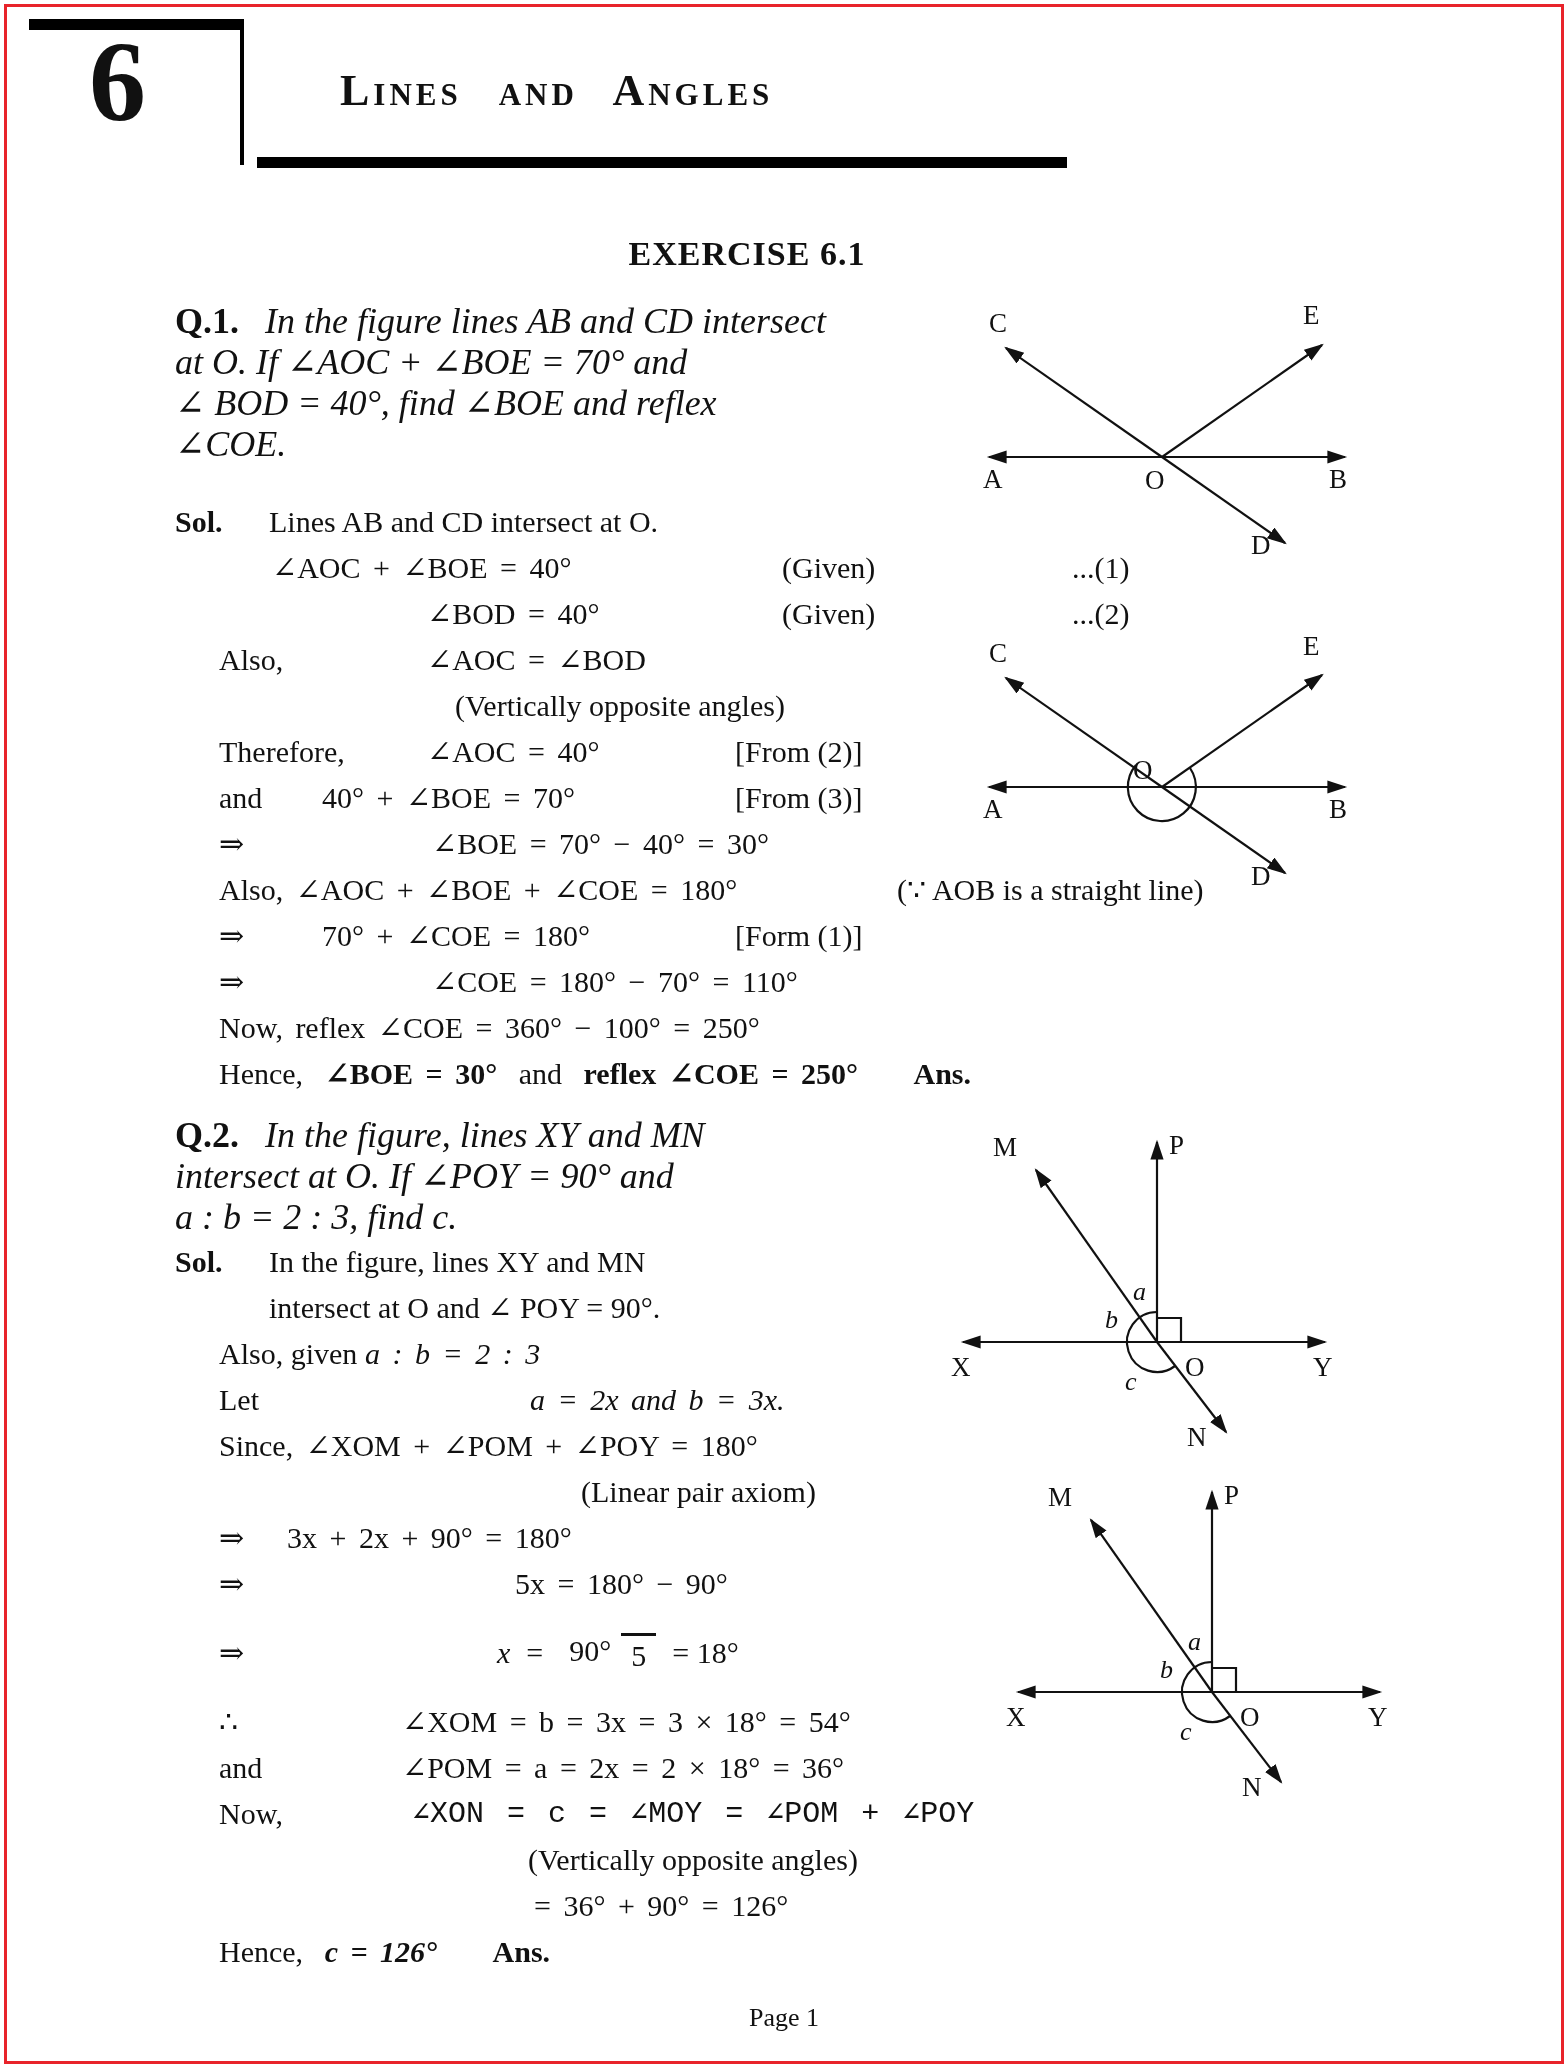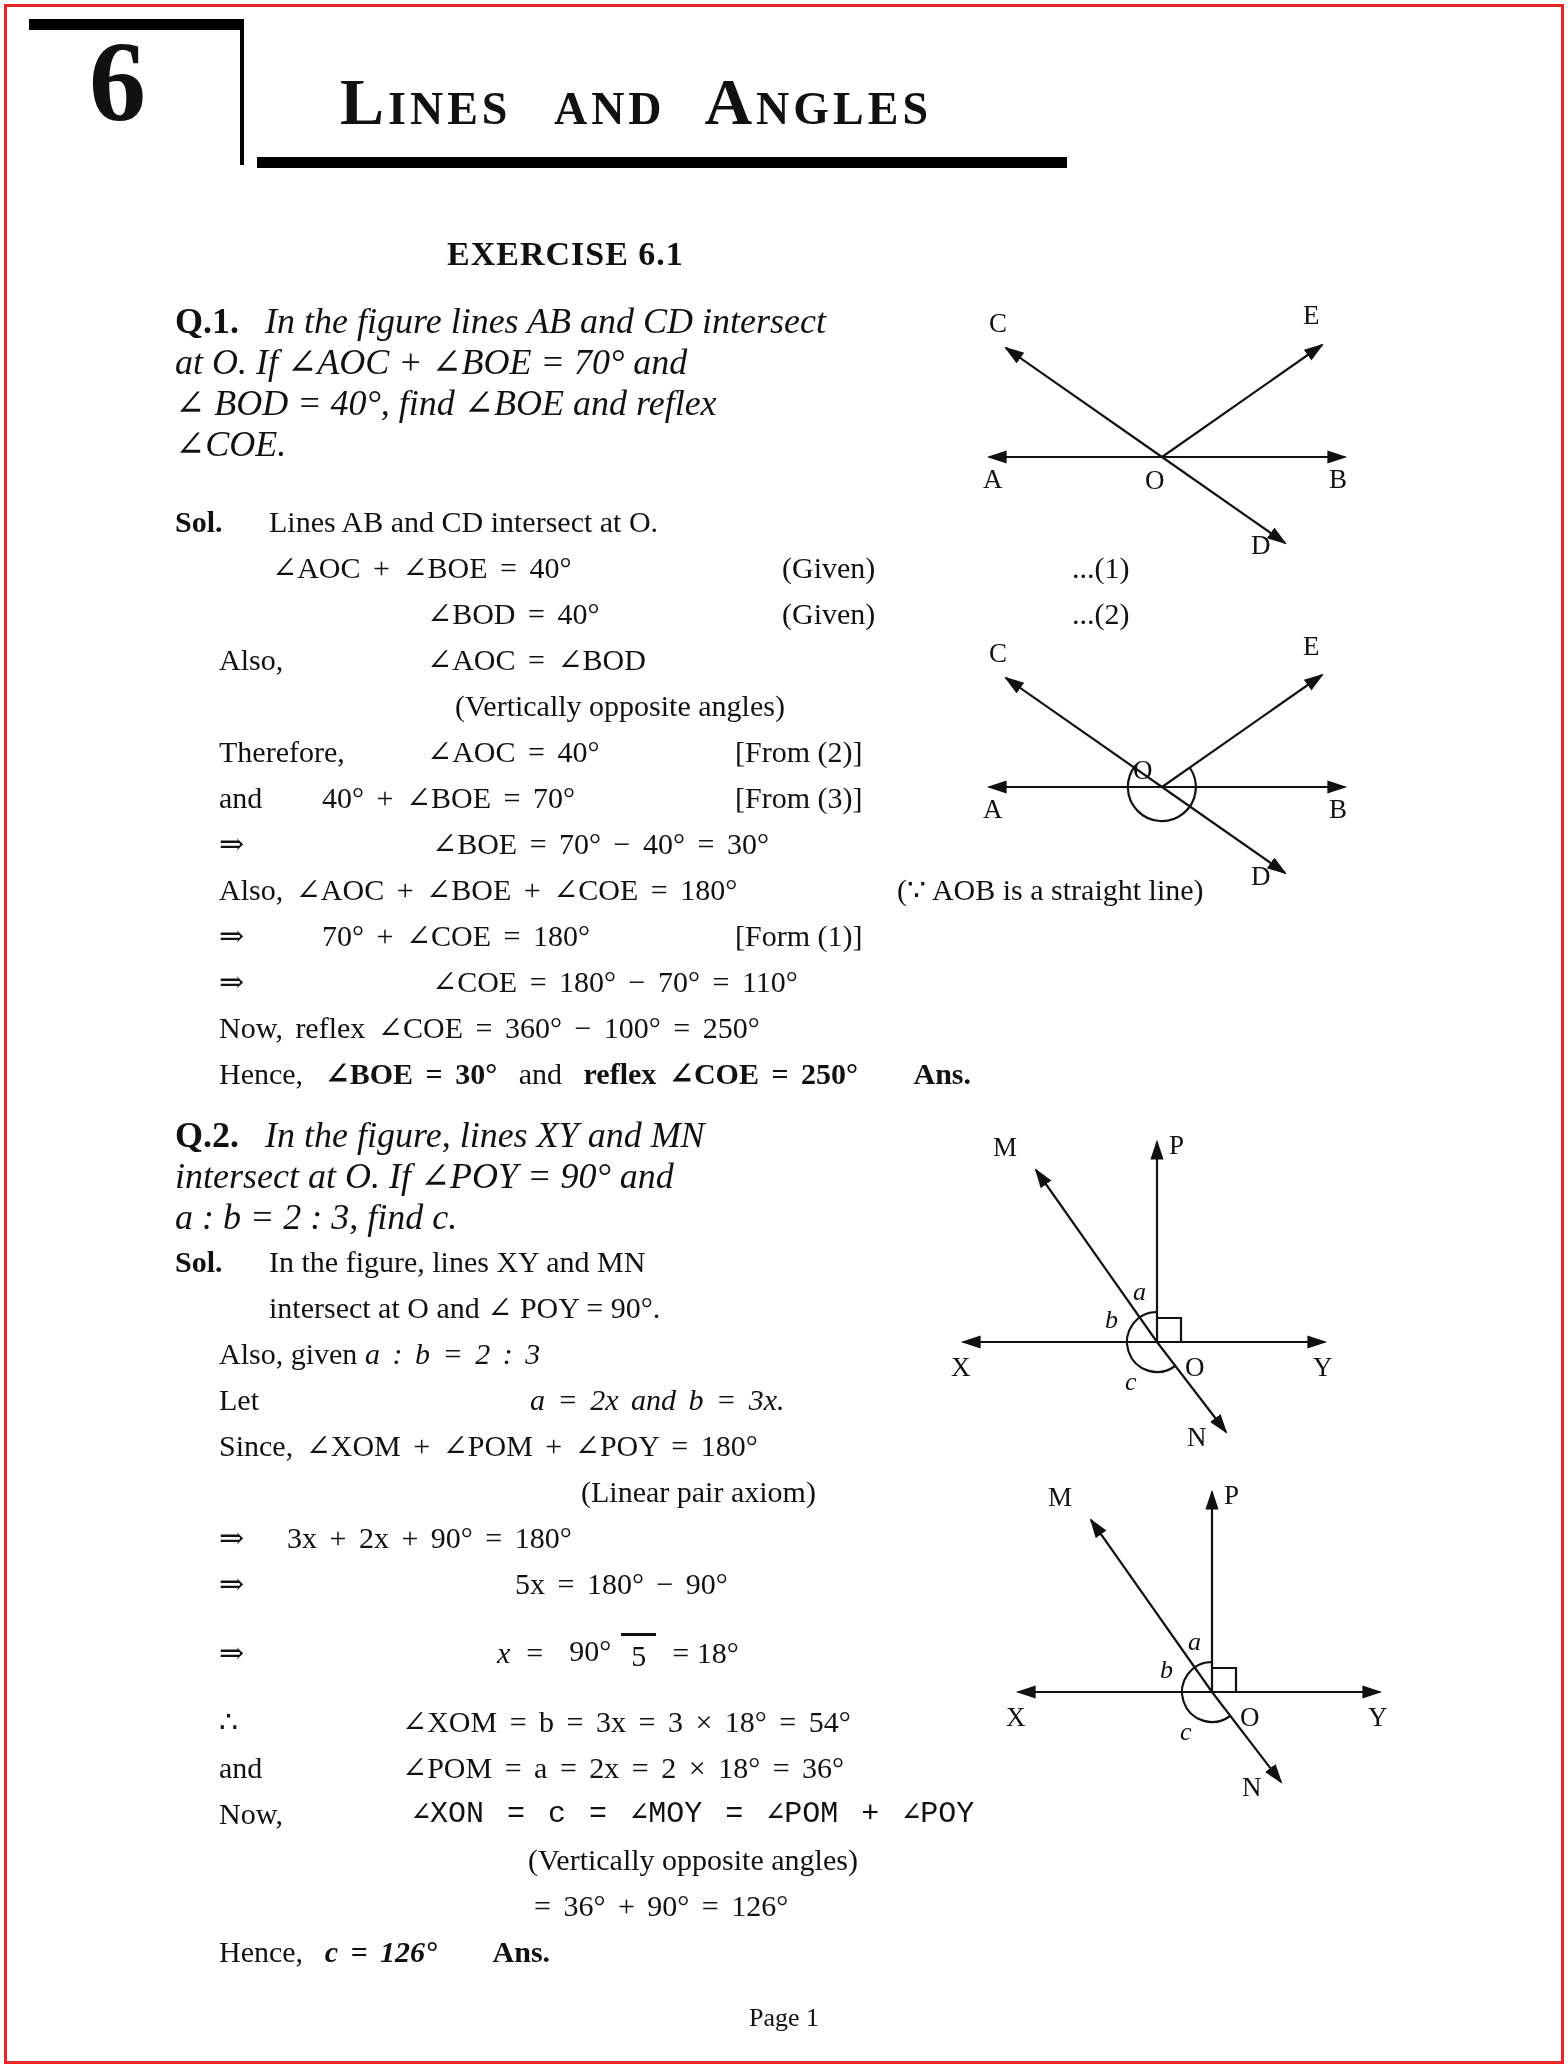--- a/index.html
+++ b/index.html
@@ -6,24 +6,24 @@
   body{width:1568px;height:2068px;position:relative;
        font-family:"Liberation Serif","DejaVu Serif",serif;color:#111;}
   .page{position:absolute;left:4px;top:4px;right:4px;bottom:4px;
         border:3px solid #e8232a;background:#fff;}
 
   
   .bar-top{position:absolute;left:22px;top:12px;width:212px;height:11px;background:#000;}
   .bar-vert{position:absolute;left:233px;top:12px;width:4px;height:146px;background:#000;}
   .bar-under{position:absolute;left:250px;top:150px;width:810px;height:11px;background:#000;}
   .chapter-num{position:absolute;left:82px;top:18px;font-size:114px;font-weight:700;line-height:1;}
-  .chapter-title{position:absolute;left:333px;top:62px;font-size:66px;font-weight:700;
+  .chapter-title{position:absolute;left:333px;top:62px;font-size:44px;font-weight:700;
                  font-variant:small-caps;letter-spacing:4px;word-spacing:22px;line-height:1;}
 
-  .exercise-title{position:absolute;left:440px;top:228px;width:600px;text-align:left;
+  .exercise-title{position:absolute;left:440px;top:228px;width:600px;text-align:center;
                   font-size:34px;font-weight:700;letter-spacing:1px;}
 
   
   .qblock{position:absolute;left:168px;font-size:36px;line-height:41px;font-style:italic;}
   .qlabel{display:inline-block;width:90px;font-style:normal;font-weight:700;}
   .indent{}
 
   
   .sol{position:absolute;left:168px;width:1190px;font-size:30px;}
   .row{position:relative;height:46px;}

